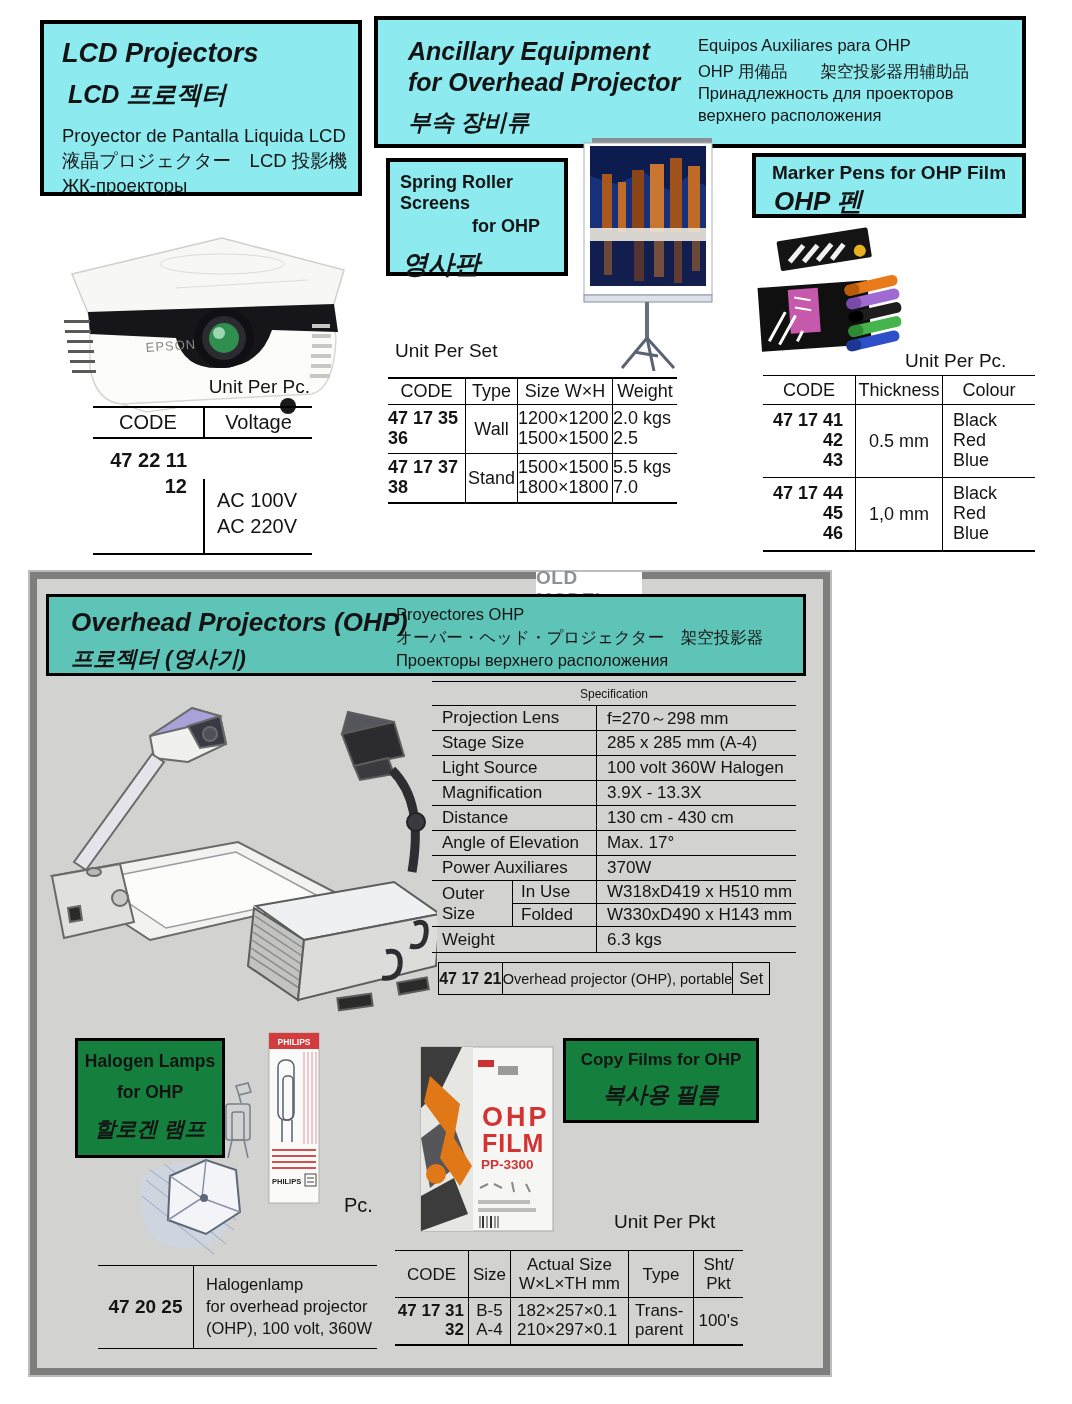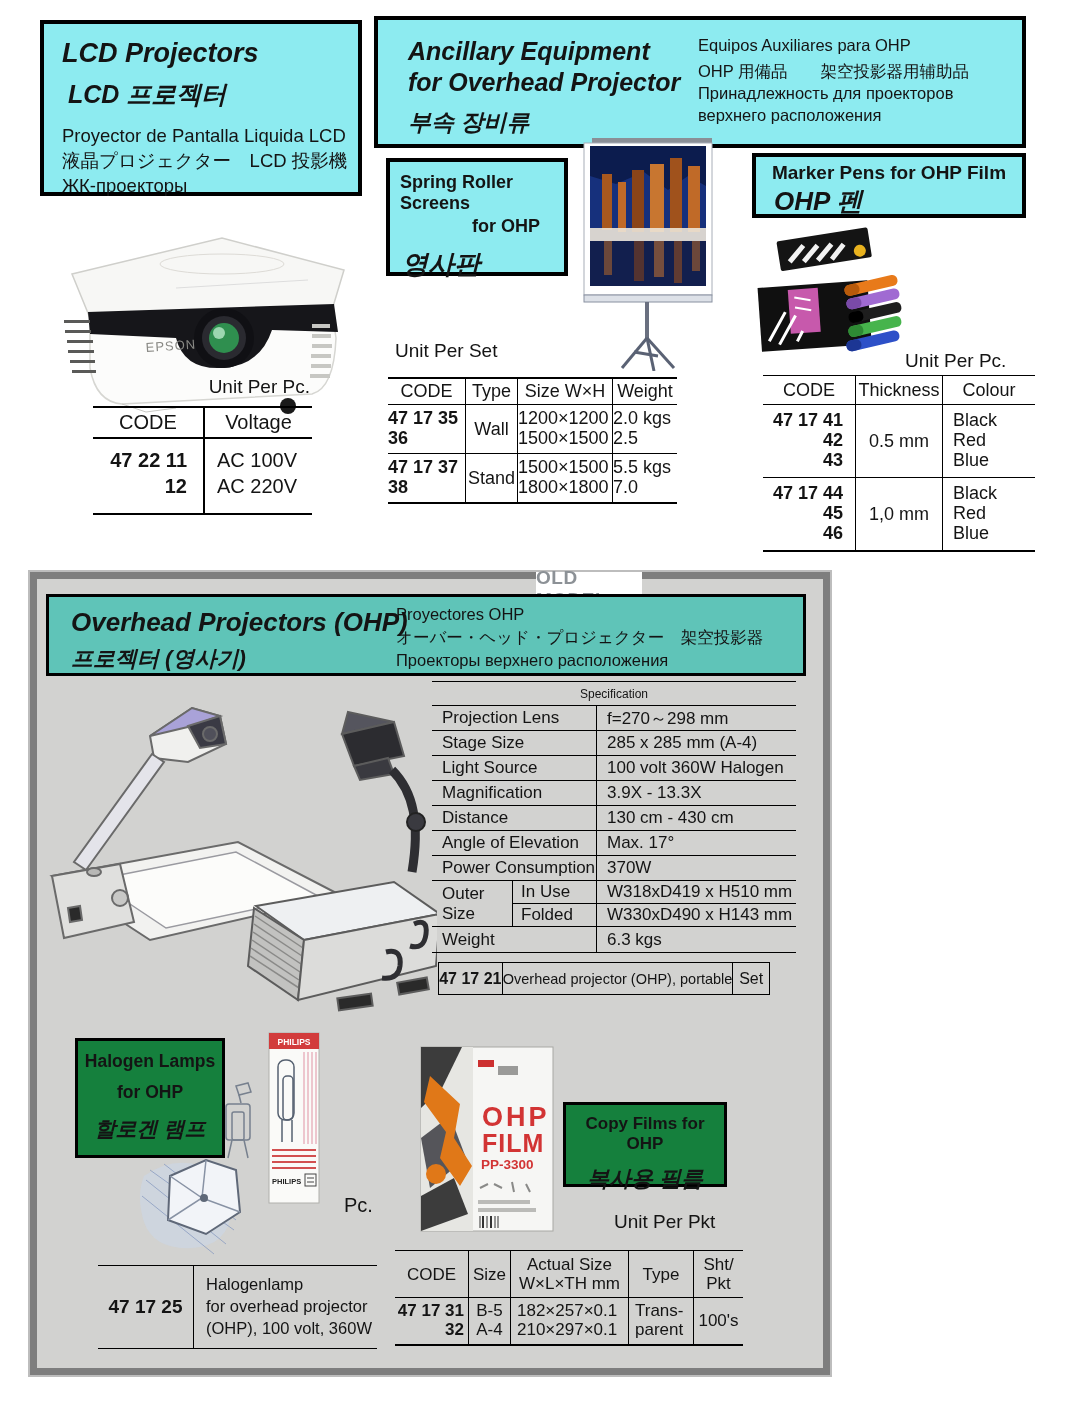--- a/index.html
+++ b/index.html
@@ -20,21 +20,21 @@
   #lcd-box .t2 { font-size:25px; margin-top:9px; margin-left:6px; }
   #lcd-box .t3 { font-size:18.5px; line-height:25px; margin-top:12px; }
   #lcd-box .t3 div { white-space:nowrap; }
   #lcd-unit { left:150px; top:376px; width:160px; text-align:right; font-size:19px; }
   #lcd-table { left:93px; top:406px; width:219px; font-size:20px; }
   #lcd-table .hdr { display:flex; border-top:2px solid #000; border-bottom:2px solid #000; height:33px; }
   #lcd-table .hdr .c1 { width:110px; display:flex; align-items:center; justify-content:center; }
   #lcd-table .hdr .c2 { flex:1; border-left:2px solid #000; display:flex; align-items:center; justify-content:center; }
   #lcd-table .bd { display:flex; border-bottom:2px solid #000; }
   #lcd-table .bd .c1 { width:110px; padding:8px 16px 14px 0; text-align:right; font-weight:bold; line-height:26px; }
-  #lcd-table .bd .c2 { flex:1; border-left:2px solid #000; padding:8px 0 14px 12px; line-height:26px; }
+  #lcd-table .bd .c2 { flex:1; border-left:2px solid #000; padding:8px 0 14px 12px; line-height:26px;margin-top:40px; }
 
   
   #anc-box { left:374px; top:16px; width:652px; height:132px; padding:16px 10px 0 30px; }
   #anc-box .lft { position:absolute; left:30px; top:16px; }
   #anc-box .lft .t1 { font-size:25px; line-height:31px; }
   #anc-box .lft .ko { font-size:23px; margin-top:9px; }
   #anc-box .rgt { position:absolute; left:320px; top:14px; font-size:16.5px; line-height:22px; }
   #anc-box .rgt .r1 { margin-bottom:4px; }
 
   
@@ -114,21 +114,21 @@
   #hal-box { left:75px; top:1038px; width:150px; height:120px; padding:10px 4px 0 4px; text-align:center; }
   #hal-box .t1 { font-size:17.5px; font-weight:bold; }
   #hal-box .t2 { font-size:17.5px; font-weight:bold; margin-top:10px; }
   #hal-box .ko { font-size:21px; margin-top:12px; }
   #pc-label { left:344px; top:1194px; font-size:20px; }
   #hal-table { left:98px; top:1265px; width:279px; display:flex; border-top:1.5px solid #000; border-bottom:1.5px solid #000; }
   #hal-table .cd { width:95px; display:flex; align-items:center; justify-content:center; font-weight:bold; font-size:19px; }
   #hal-table .ds { flex:1; border-left:1.5px solid #000; padding:7px 0 9px 12px; font-size:16.5px; line-height:22px; }
 
   
-  #cf-box { left:563px; top:1102px; width:164px; height:85px; padding:9px 4px 0 4px; text-align:center; }
+  #cf-box { left:563px; top:1038px; width:196px; height:85px; padding:9px 4px 0 4px; text-align:center; }
   #cf-box .t1 { font-size:17px; font-weight:bold; }
   #cf-box .ko { font-size:22px; margin-top:10px; }
   #cf-unit { left:614px; top:1211px; font-size:19px; }
   #cf-table { left:395px; top:1250px; width:348px; font-size:17px; }
   #cf-table .hdr { display:flex; height:48px; border-top:1.5px solid #000; border-bottom:1.5px solid #000; }
   #cf-table .hdr > div { display:flex; flex-direction:column; align-items:center; justify-content:center; line-height:19px; }
   #cf-table .row { display:flex; border-bottom:2px solid #000; }
   #cf-table .c1 { width:73px; }
   #cf-table .c2 { width:42px; border-left:1.5px solid #000; }
   #cf-table .c3 { width:118px; border-left:1.5px solid #000; }
@@ -448,21 +448,21 @@
       </div>
     <div class="row">
         <div class="l">Distance</div>
         <div class="v">130 cm - 430 cm</div>
       </div>
     <div class="row">
         <div class="l">Angle of Elevation</div>
         <div class="v">Max. 17°</div>
       </div>
     <div class="row">
-        <div class="l">Power Consumption</div>
+        <div class="l">Power Auxiliares</div>
         <div class="v">370W</div>
       </div>
     <div class="outer">
       <div class="ol">
         <div>Outer</div>
         <div>Size</div>
       </div>
       <div class="osub">
         <div>In Use</div>
         <div>Folded</div>
@@ -530,21 +530,21 @@
         <line x1="4" y1="136" x2="48" y2="136"></line>
     </g>
     <text x="4" y="152" font-size="7.5" font-weight="bold" fill="#222222">PHILIPS</text>
     <rect x="37" y="142" width="11" height="12" fill="none" stroke="#444444"></rect>
     <path d="M39,146 h7 M39,150 h7" stroke="#444444" stroke-width="1"></path>
   </svg>
 
   <div class="abs" id="pc-label">Pc.</div>
 
   <div class="abs" id="hal-table">
-    <div class="cd">47 17 25</div>
+    <div class="cd">47 20 25</div>
     <div class="ds">
       <div>Halogenlamp</div>
       <div>for overhead projector</div>
       <div>(OHP), 100 volt, 360W</div>
     </div>
   </div>
 
   <svg class="abs" style="left:420px;top:1046px" width="134" height="186" viewBox="0 0 134 186">
     <rect x="1" y="1" width="132" height="184" fill="#f6f6f4" stroke="#a8a8a4"></rect>
     <rect x="1" y="1" width="52" height="184" fill="#e6e6e2"></rect>

